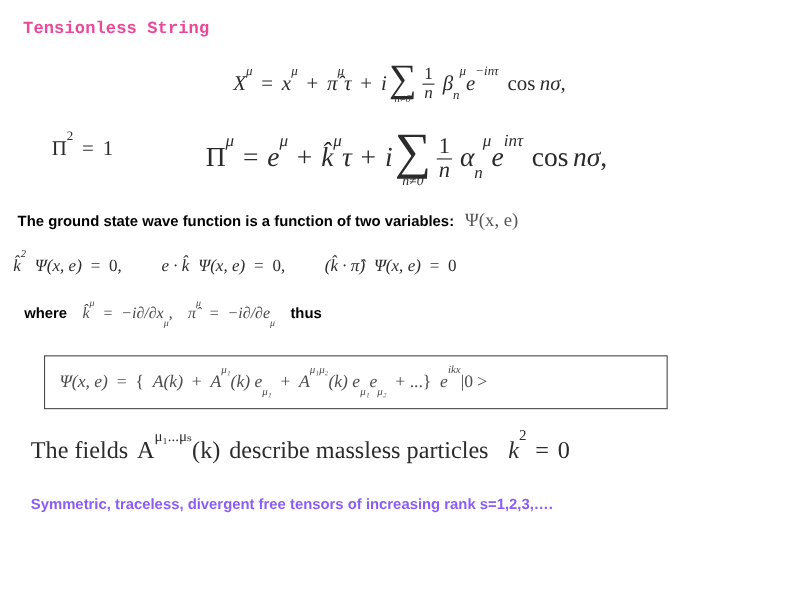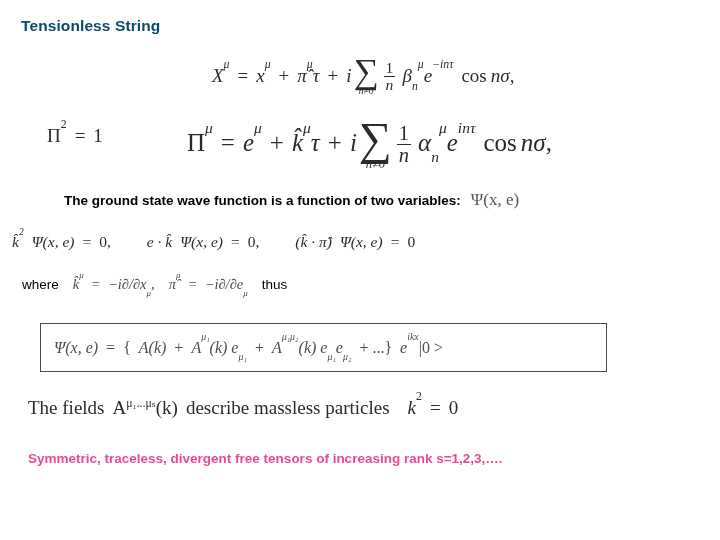--- a/index.html
+++ b/index.html
@@ -18,24 +18,24 @@
   .slide {
     position: absolute;
     inset: 0;
     background: #ffffff;
   }
   
   .title {
     position: absolute;
     left: 21px;
     top: 17px;
-    font-family: Liberation Sans, sans-serif;
+    font-family: Liberation Mono, monospace;
     font-size: 15.5px;
     font-weight: bold;
-    color: #0c4a6e;
+    color: #ec4899;
     letter-spacing: 0.1px;
     white-space: nowrap;
   }
   
   .math {
     font-family: "Liberation Serif", "DejaVu Serif", serif;
     color: #2b2b2b;
     white-space: nowrap;
     line-height: 1;
   }
@@ -120,21 +120,20 @@
     display: flex;
     align-items: baseline;
     gap: 10px;
     white-space: nowrap;
   }
   #ground-line .plain {
     font-family: "Liberation Sans", sans-serif;
     font-size: 13.5px;
     font-weight: bold;
     color: #000;
-    margin-left: 48px;
   }
   #ground-line .math {
     font-size: 17px;
     color: #555555;
   }
   #constraints {
     position: absolute;
     left: 12px;
     top: 234px;
     display: flex;
@@ -148,21 +147,21 @@
     left: 22px;
     top: 277px;
     display: flex;
     align-items: baseline;
     gap: 14px;
     white-space: nowrap;
   }
   #where-line .plain {
     font-family: "Liberation Sans", sans-serif;
     font-size: 13.5px;
-    font-weight: normal;
+    font-weight: bold;
     color: #000;
   }
   #where-line .math {
     font-size: 14.5px;
     color: #4a4a4a;
   }
   #boxed-eq {
     position: absolute;
     left: 40px;
     top: 323px;
@@ -175,38 +174,38 @@
     padding-left: 13px;
   }
   #boxed-eq .math {
     font-size: 16px;
     color: #4d4d4d;
   }
   #fields-line {
     position: absolute;
     left: 28px;
     top: 398px;
-    font-size: 19px;
+    font-size: 22px;
     color: #5a5a5a;
     display: flex;
-    align-items: flex-end;
+    align-items: flex-start;
     gap: 0px;
   }
   #fields-line .gap {
     display: inline-block;
     width: 18px;
   }
   #bottom-line {
     position: absolute;
     left: 28px;
     top: 451px;
     font-family: "Liberation Sans", sans-serif;
     font-size: 13.5px;
     font-weight: bold;
-    color: #ec4899;
+    color: #8b5cf6;
     white-space: nowrap;
   }
   .sp { display: inline-block; width: 4px; }
   .sp2 { display: inline-block; width: 8px; }
 </style>
 </head>
 <body>
 
 <div class="slide">
 

